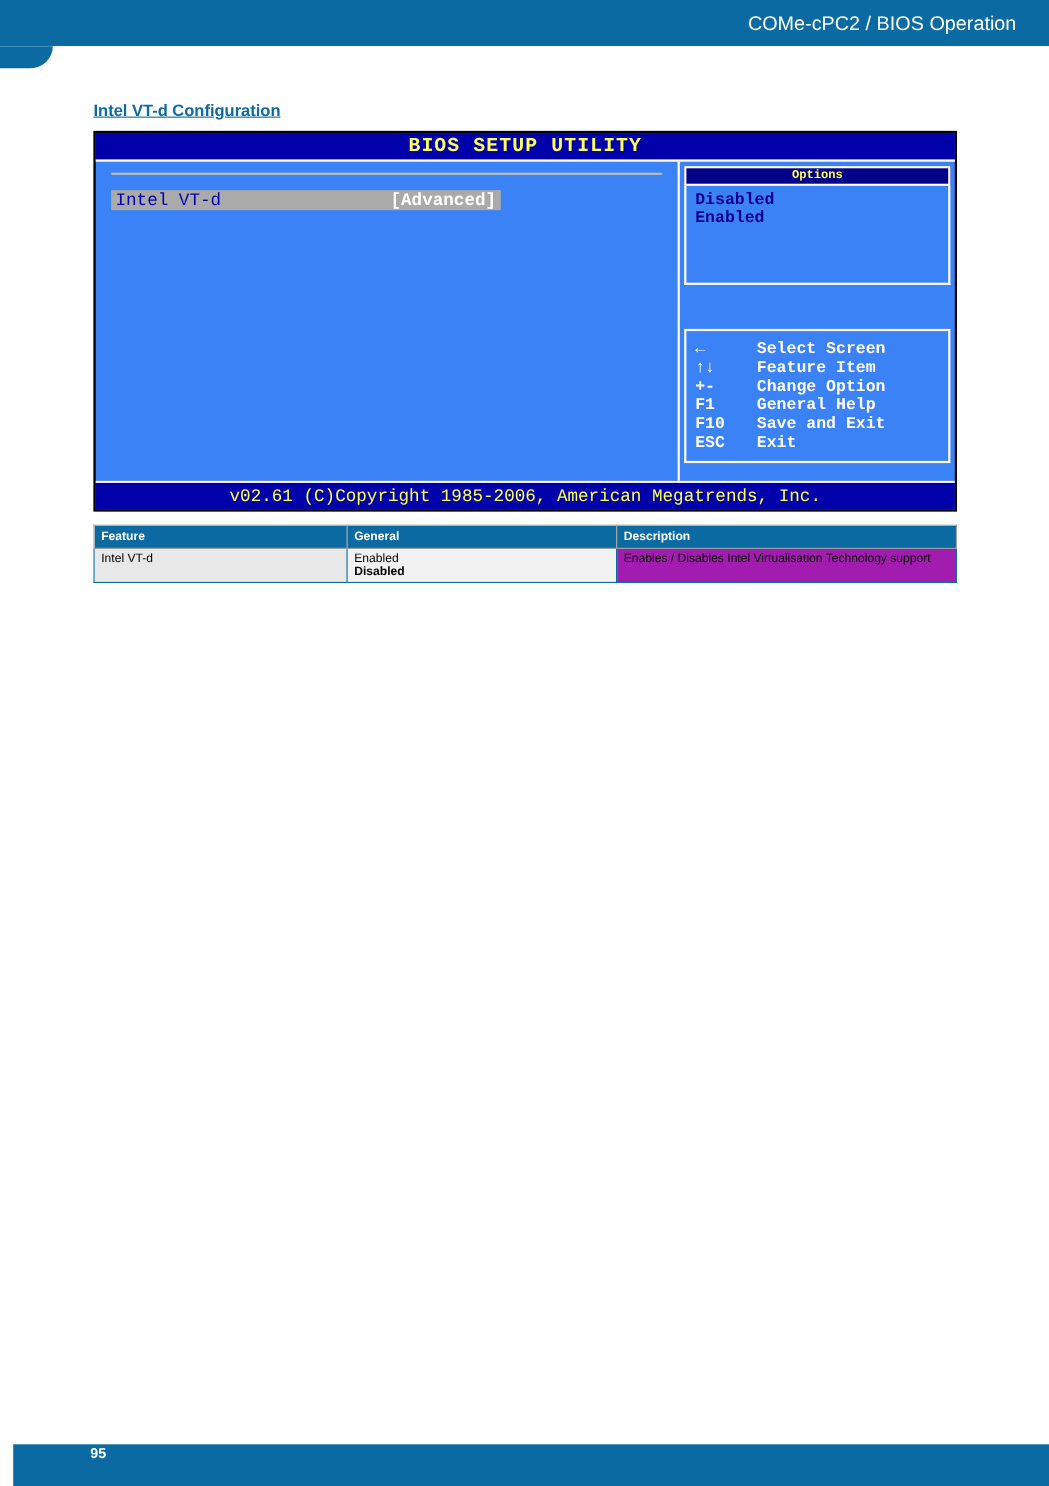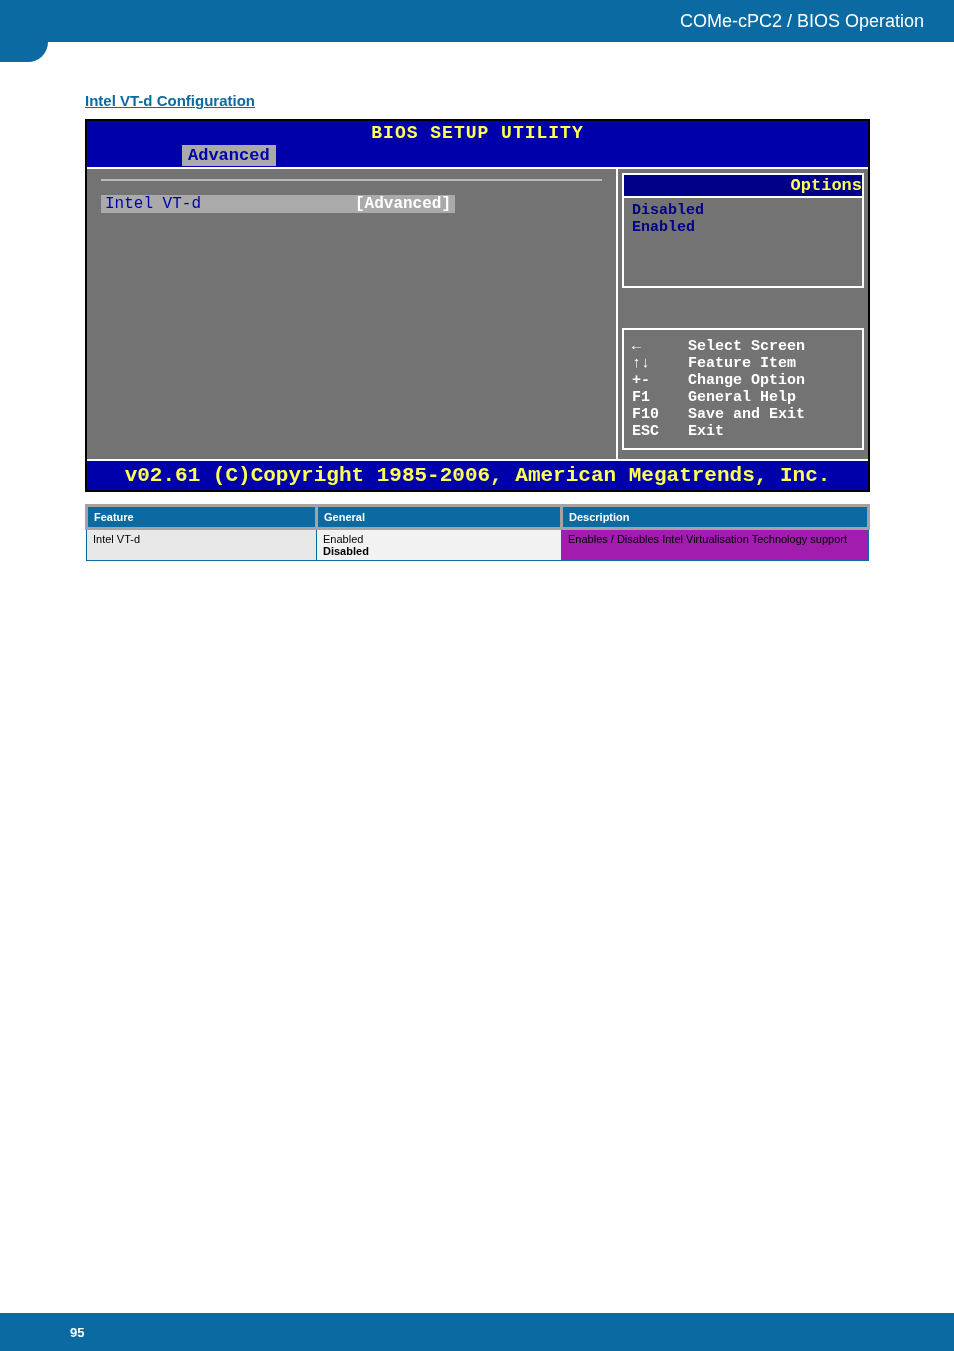--- a/index.html
+++ b/index.html
@@ -30,21 +30,21 @@
   .section-title {
     color: #0a6aa1;
     font-weight: bold;
     font-size: 15px;
     margin-bottom: 10px;
     text-decoration: underline;
   }
   
   .bios-shot {
     width: 785px;
-    background: #737373;
+    background: #3b82f6;
     font-family: "Courier New", monospace;
     color: #ffffff;
     border: 2px solid #000;
     position: relative;
   }
   .bios-title {
     background: #0000aa;
     color: #ffff55;
     text-align: center;
     font-weight: bold;
@@ -94,22 +94,22 @@
   .bios-row .val { color:#ffffff; background:#aaaaaa; padding:0 4px; font-weight:bold;}
   .bios-right {
     width: 250px;
     padding: 0;
     font-size: 15px;
     font-weight: bold;
   }
   .opt-header {
     background: #000088;
     color: #ffff55;
-    text-align: right;
-    font-size: 17px;
+    text-align: center;
+    font-size: 11px;
     padding: 1px 0;
     border-bottom: 2px solid #fff;
     margin: 4px 4px 0 4px;
     border: 2px solid #fff;
     border-bottom: 2px solid #fff;
   }
   .opt-box {
     margin: 0 4px;
     border-left: 2px solid #fff;
     border-right: 2px solid #fff;
@@ -126,60 +126,59 @@
     color: #ffffff;
     font-size: 15px;
   }
   .help-row { display: flex; }
   .help-key { width: 56px; color: #ffffff; }
   .help-txt { color: #ffffff; }
   .bios-footer {
     background: #0000aa;
     color: #ffff55;
     text-align: center;
-    font-size: 21px;
+    font-size: 16px;
     padding: 3px 0;
-    font-weight: bold;
+    font-weight: normal;
     border-top: 2px solid #fff;
   }
   
   .feat-table {
     width: 785px;
     margin-top: 12px;
     border-collapse: collapse;
     font-size: 11px;
   }
   .feat-table th {
     background: #0a6aa1;
     color: #fff;
     text-align: left;
     padding: 4px 6px;
-    border: 3px solid #a3a3a3;
+    border: 1px solid #a3a3a3;
     font-weight: bold;
   }
   .feat-table td {
     border: 1px solid #0a6aa1;
     padding: 3px 6px;
     vertical-align: top;
     background: #e8e8e8;
   }
   .feat-table td.desc { background: #a21caf; }
   .feat-table td.opt { background: #f2f2f2; }
   .bold { font-weight: bold; }
   
   .page-footer {
     position: absolute;
     bottom: 0;
-    left: 0;
+    left: 12px;
     right: 0;
     height: 38px;
     background: #0a6aa1;
     color: #fff;
     display: flex;
-    align-items: center;
     padding-left: 70px;
     font-size: 13px;
     font-weight: bold;
   }
   .corner {
     position: absolute;
     left: 0;
     top: 42px;
     width: 48px;
     height: 20px;
@@ -195,23 +194,20 @@
 </div>
 <div class="corner"></div>
 
 <div class="page-body">
   <div class="content-wrap">
 
     <div class="section-title">Intel VT-d Configuration</div>
 
     <div class="bios-shot">
       <div class="bios-title">BIOS SETUP UTILITY</div>
-      <div class="bios-tabs">
-        <span class="bios-tab-active">Advanced</span>
-      </div>
       <div class="bios-main">
         <div class="bios-left">
           <hr>
           <div class="bios-row">
             <span class="lbl">Intel VT-d</span>
             <span class="val">[Advanced]</span>
           </div>
         </div>
         <div class="bios-right">
           <div class="opt-header">Options</div>

